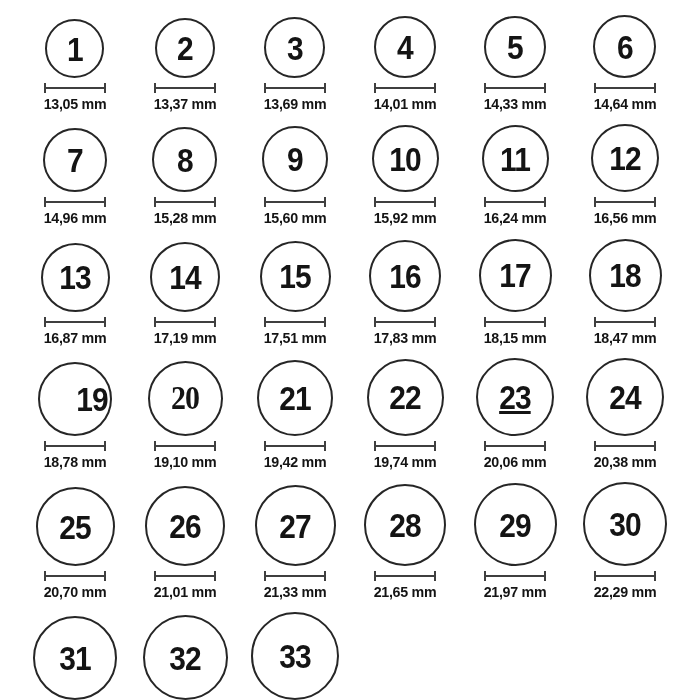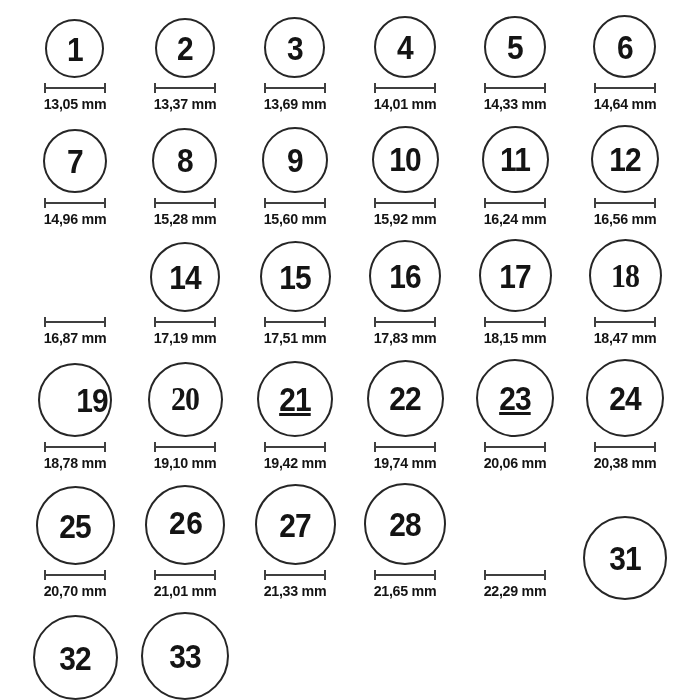--- a/index.html
+++ b/index.html
@@ -167,20 +167,23 @@
 
   <div class="cell">
     <div class="circle" style="width: 68px; height: 68px;">
       <span class="num">12</span>
     </div>
     <div class="measure"></div>
     <div class="label">16,56 mm</div>
   </div>
 
   <div class="cell">
+    <div class="circle" style="width: 69px; height: 69px;">
+      <span class="num">13</span>
+    </div>
     <div class="measure"></div>
     <div class="label">16,87 mm</div>
   </div>
 
   <div class="cell">
     <div class="circle" style="width: 70px; height: 70px; align-items: center;">
       <span class="num">14</span>
     </div>
     <div class="measure"></div>
     <div class="label">17,19 mm</div>
@@ -204,21 +207,21 @@
 
   <div class="cell">
     <div class="circle" style="width: 73px; height: 73px; text-align: center;">
       <span class="num">17</span>
     </div>
     <div class="measure"></div>
     <div class="label">18,15 mm</div>
   </div>
 
   <div class="cell">
-    <div class="circle" style="width: 73px; height: 73px; font-family: Liberation Serif, serif;">
+    <div class="circle" style="width: 73px; height: 73px;">
       <span class="num">18</span>
     </div>
     <div class="measure"></div>
     <div class="label">18,47 mm</div>
   </div>
 
   <div class="cell">
     <div class="circle" style="width: 74px; height: 74px; justify-content: flex-end;">
       <span class="num">19</span>
     </div>
@@ -228,21 +231,21 @@
 
   <div class="cell">
     <div class="circle" style="width: 75px; height: 75px; font-family: Liberation Serif, serif;">
       <span class="num">20</span>
     </div>
     <div class="measure"></div>
     <div class="label">19,10 mm</div>
   </div>
 
   <div class="cell">
-    <div class="circle" style="width: 76px; height: 76px; text-decoration: underline;">
+    <div class="circle" style="width: 76px; height: 76px;">
       <span class="num">21</span>
     </div>
     <div class="measure"></div>
     <div class="label">19,42 mm</div>
   </div>
 
   <div class="cell">
     <div class="circle" style="width: 77px; height: 77px;">
       <span class="num">22</span>
     </div>
@@ -268,21 +271,21 @@
 
   <div class="cell">
     <div class="circle" style="width: 79px; height: 79px;">
       <span class="num">25</span>
     </div>
     <div class="measure"></div>
     <div class="label">20,70 mm</div>
   </div>
 
   <div class="cell">
-    <div class="circle" style="width: 80px; height: 80px; font-family: Liberation Mono, monospace;">
+    <div class="circle" style="width: 80px; height: 80px;">
       <span class="num">26</span>
     </div>
     <div class="measure"></div>
     <div class="label">21,01 mm</div>
   </div>
 
   <div class="cell">
     <div class="circle" style="width: 81px; height: 81px;">
       <span class="num">27</span>
     </div>
@@ -291,22 +294,32 @@
   </div>
 
   <div class="cell">
     <div class="circle" style="width: 82px; height: 82px; justify-content: center;">
       <span class="num">28</span>
     </div>
     <div class="measure"></div>
     <div class="label">21,65 mm</div>
   </div>
 
-
-  <div class="cell">
+  <div class="cell">
+    <div class="circle" style="width: 83px; height: 83px;">
+      <span class="num">29</span>
+    </div>
+    <div class="measure"></div>
+    <div class="label">21,97 mm</div>
+  </div>
+
+  <div class="cell">
+    <div class="circle" style="width: 84px; height: 84px;">
+      <span class="num">30</span>
+    </div>
     <div class="measure"></div>
     <div class="label">22,29 mm</div>
   </div>
 
   <div class="cell">
     <div class="circle" style="width: 84px; height: 84px;">
       <span class="num">31</span>
     </div>
 
   </div>

